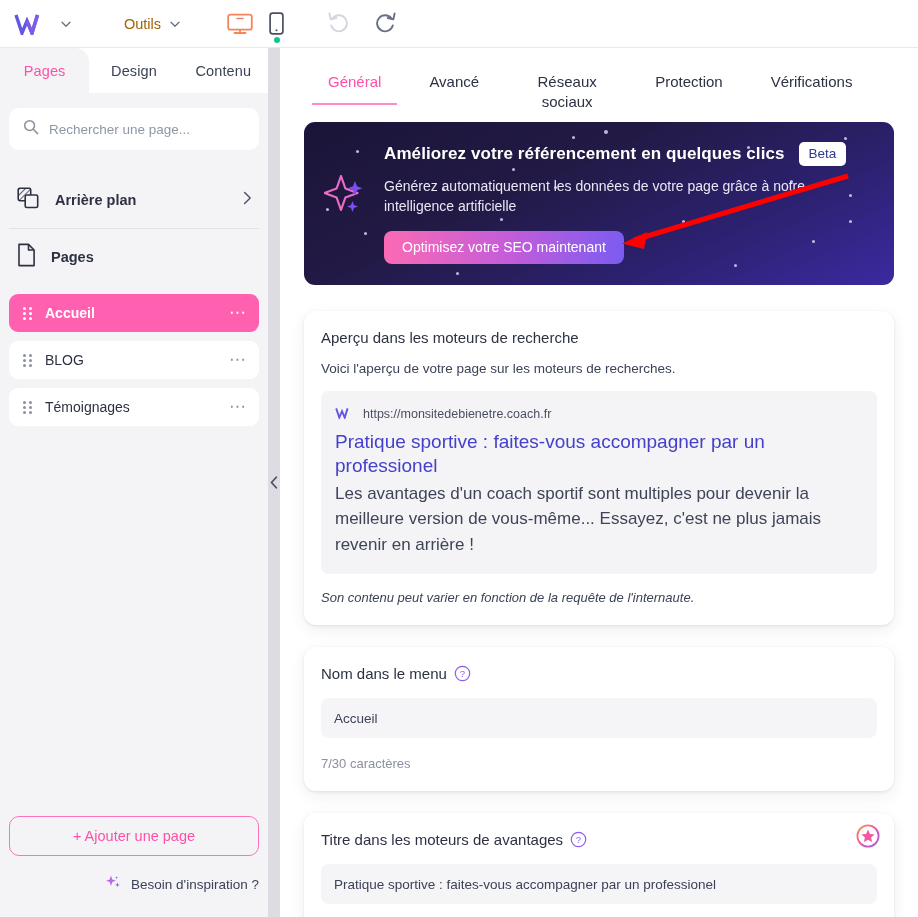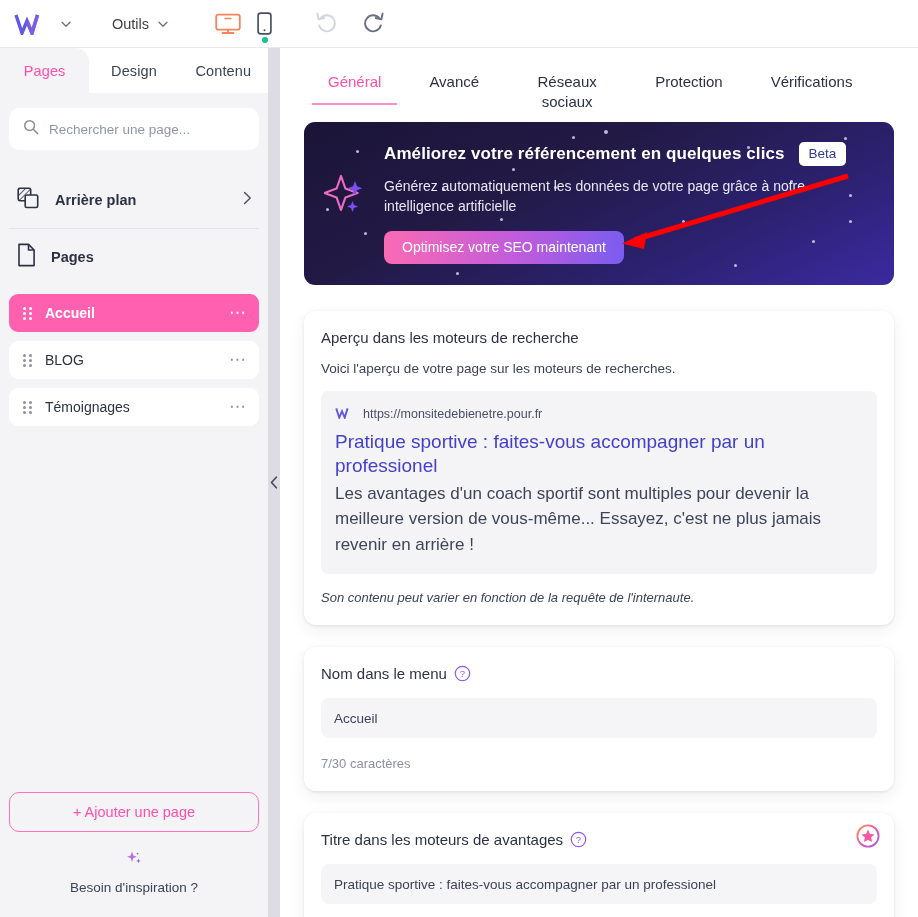--- a/index.html
+++ b/index.html
@@ -16,21 +16,21 @@
     height: 48px; min-height: 48px; background: #ffffff;
     border-bottom: 1px solid #e8e8ee;
     display: flex; align-items: center; padding: 0 14px; gap: 0px;
     position: relative; z-index: 40;
   }
   .logo-wrap { display: flex; align-items: center; gap: 10px; padding-right: 8px; }
   .logo-w { width: 36px; height: 22px; display: block; }
   .chev-sm { width: 12px; height: 12px; display: block; }
   .tool-menu {
     display: flex; align-items: center; gap: 8px;
-    margin-left: 32px; color: #404040; font-size: 14.5px;
+    margin-left: 44px; color: #a16207; font-size: 14.5px;
   }
   .device-group { display: flex; align-items: flex-end; gap: 16px; margin-left: 46px; }
   .dev-btn { position: relative; display: flex; flex-direction: column; align-items: center; }
   .dot-green {
     width: 6px; height: 6px; border-radius: 50%; background: #12c48b;
     position: absolute; bottom: -8px; left: 50%; transform: translateX(-50%);
   }
   .history-group { display: flex; align-items: center; gap: 24px; margin-left: 42px; }
 
   
@@ -89,21 +89,21 @@
 
   .side-bottom { margin-top: auto; padding: 0 9px 22px 9px; }
   .add-page-btn {
     height: 40px; border: 1.4px solid #ff73bb; border-radius: 10px;
     background: transparent; color: #ff4fa8; font-size: 14.5px;
     display: flex; align-items: center; justify-content: center; gap: 7px;
     width: 100%; font-family: inherit; cursor: pointer;
   }
   .inspiration {
     margin-top: 18px; display: flex; align-items: center; justify-content: flex-end;
-    gap: 9px; font-size: 13.5px; color: #3c4257; cursor: pointer; flex-direction: column;
+    gap: 9px; font-size: 13.5px; color: #3c4257; cursor: pointer;
   }
 
   
   .divider {
     width: 12px; min-width: 12px; background: #dcdce2;
     display: flex; align-items: center; justify-content: center;
     position: relative;
   }
   .divider .handle { cursor: pointer; display: flex; }
 
@@ -449,21 +449,21 @@
           <div class="card-title">Aperçu dans les moteurs de recherche</div>
           <div class="card-desc">Voici l'aperçu de votre page sur les moteurs de recherches.</div>
 
           <div class="preview-box">
             <div class="prev-url-row">
               <span>
                 <svg width="18" height="12" viewBox="0 0 18 12">
                   <path d="M1.2 1.4 L4.3 10.6 L7 4.2 L9.7 10.6 L12.6 1.4" fill="none" stroke="#6257e0" stroke-width="1.9" stroke-linejoin="miter"></path>
                 </svg>
               </span>
-              <span class="prev-url">https://monsitedebienetre.pour.fr</span>
+              <span class="prev-url">https://monsitedebienetre.coach.fr</span>
             </div>
             <div class="prev-title">Pratique sportive : faites-vous accompagner par un professionel</div>
             <div class="prev-desc">Les avantages d'un coach sportif sont multiples pour devenir la meilleure version de vous-même... Essayez, c'est ne plus jamais revenir en arrière !</div>
           </div>
 
           <div class="prev-note">Son contenu peut varier en fonction de la requête de l'internaute.</div>
         </div>
 
         <div class="card">
           <div class="card-title">

